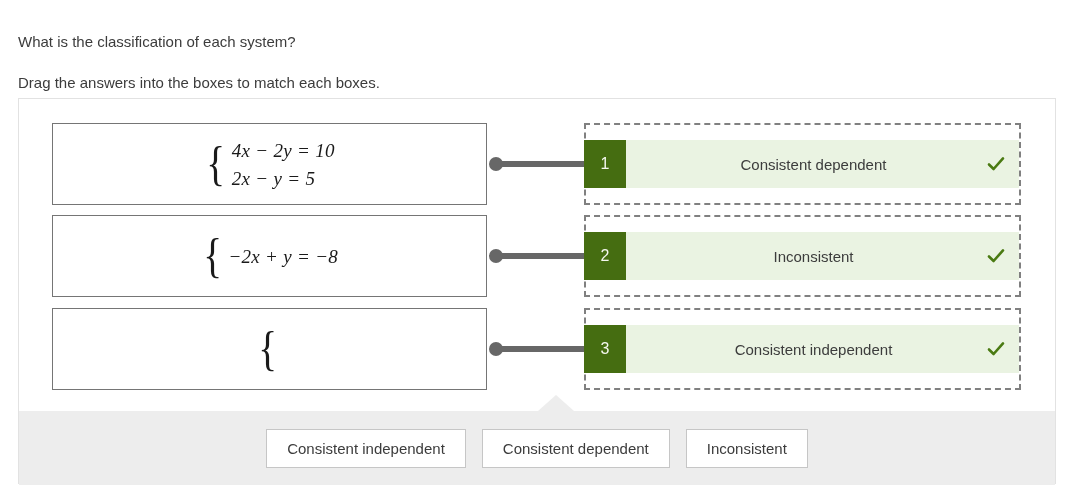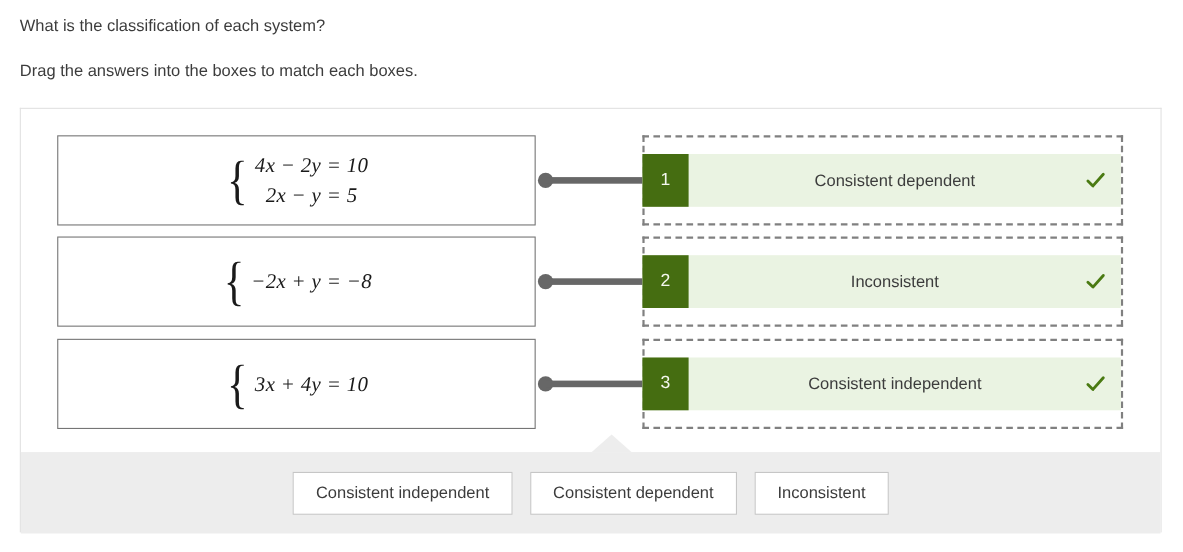--- a/index.html
+++ b/index.html
@@ -12,21 +12,21 @@
     width: 1075px;
     height: 502px;
     font-family: "Liberation Sans", sans-serif;
     color: #3c3c3c;
     overflow: hidden;
     position: relative;
   }
 
   
   .prompt-area {
-    padding: 14px 0 0 18px;
+    padding: 32px 0 0 18px;
   }
   .question-text {
     font-size: 15px;
     line-height: 20px;
     color: #3c3c3c;
     margin: 0 0 21px 0;
   }
   .instruction-text {
     font-size: 15px;
     line-height: 20px;
@@ -89,21 +89,21 @@
     font-weight: 400;
     margin-right: 4px;
     font-family: "Liberation Serif", serif;
     transform: scaleX(0.8);
     color: #1a1a1a;
   }
   .eq-lines {
     display: flex;
     flex-direction: column;
     gap: 7px;
-    text-align: center;
+    text-align: left;
   }
   .eq-line {
     font-size: 19px;
     line-height: 21px;
     font-style: italic;
     white-space: nowrap;
     letter-spacing: 0.3px;
   }
 
   
@@ -290,21 +290,20 @@
           </svg>
         </div>
       </div>
     </div>
 
     <div class="match-row row-3">
       <div class="system-card">
         <div class="system-math">
           <span class="brace">{</span>
           <span class="eq-lines">
-            <span class="eq-line">3x + 4y = 10</span>
           </span>
         </div>
       </div>
 
       <div class="connector">
         <span class="knob left"></span>
         <span class="bar"></span>
         <span class="knob right"></span>
       </div>
 

